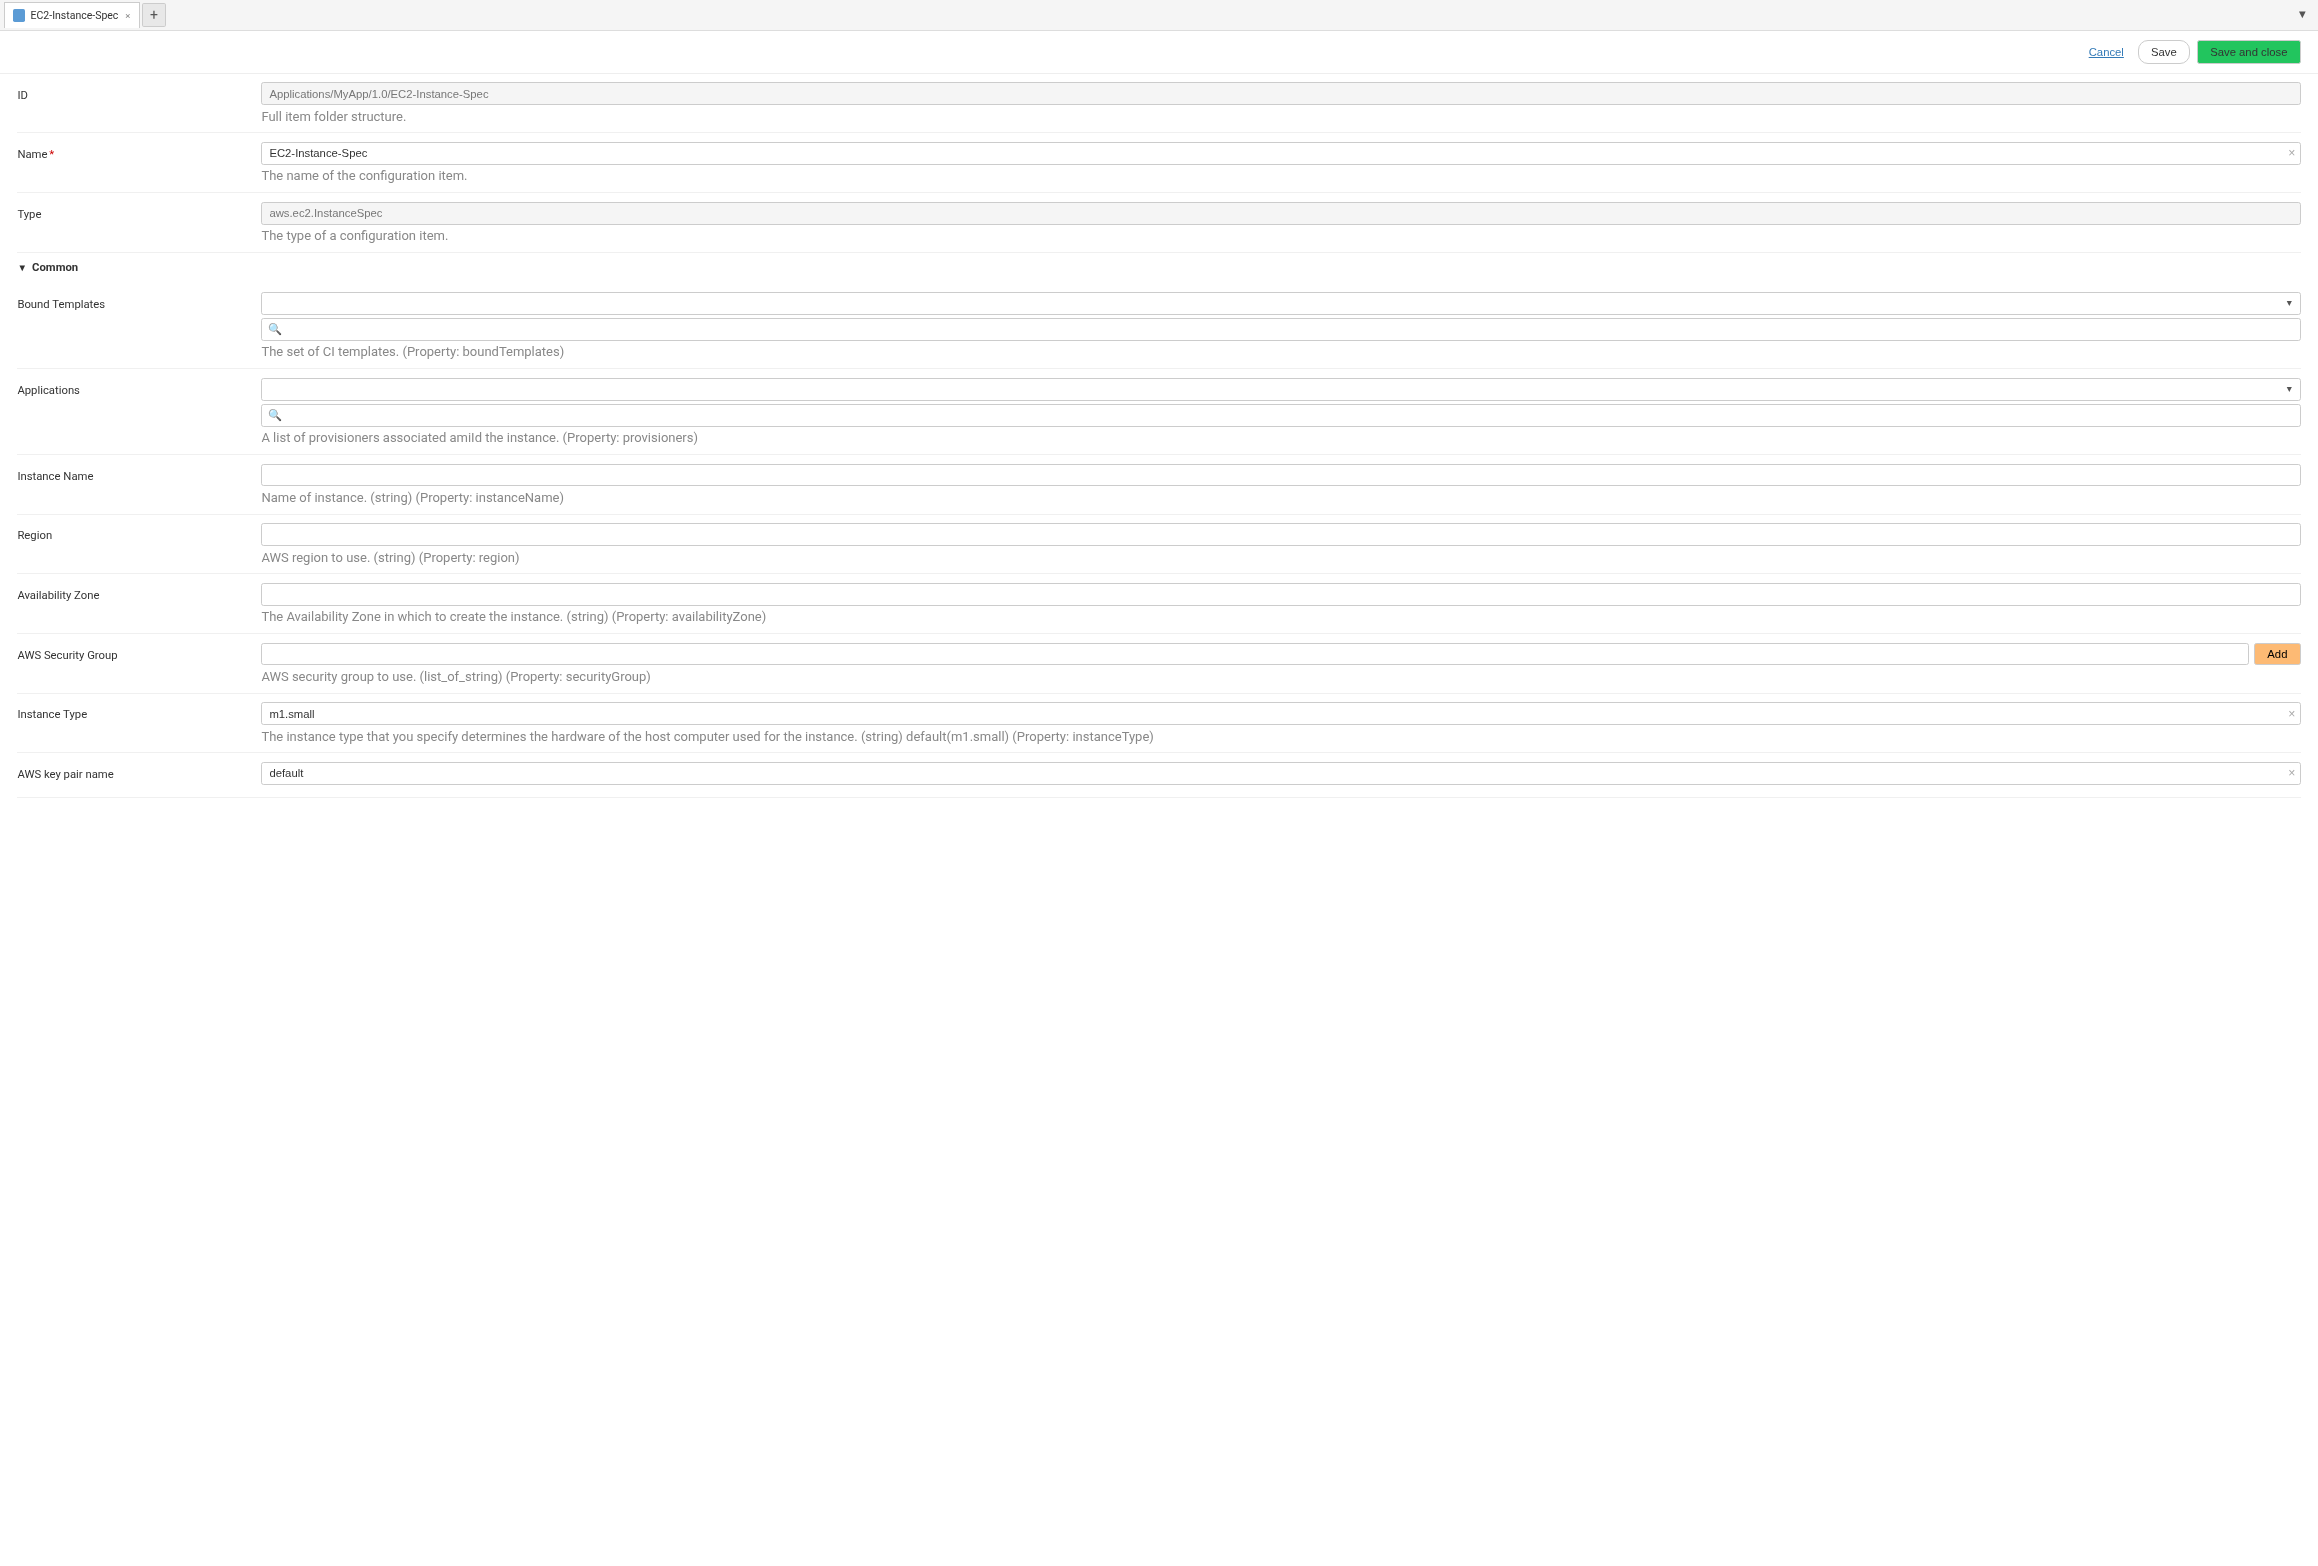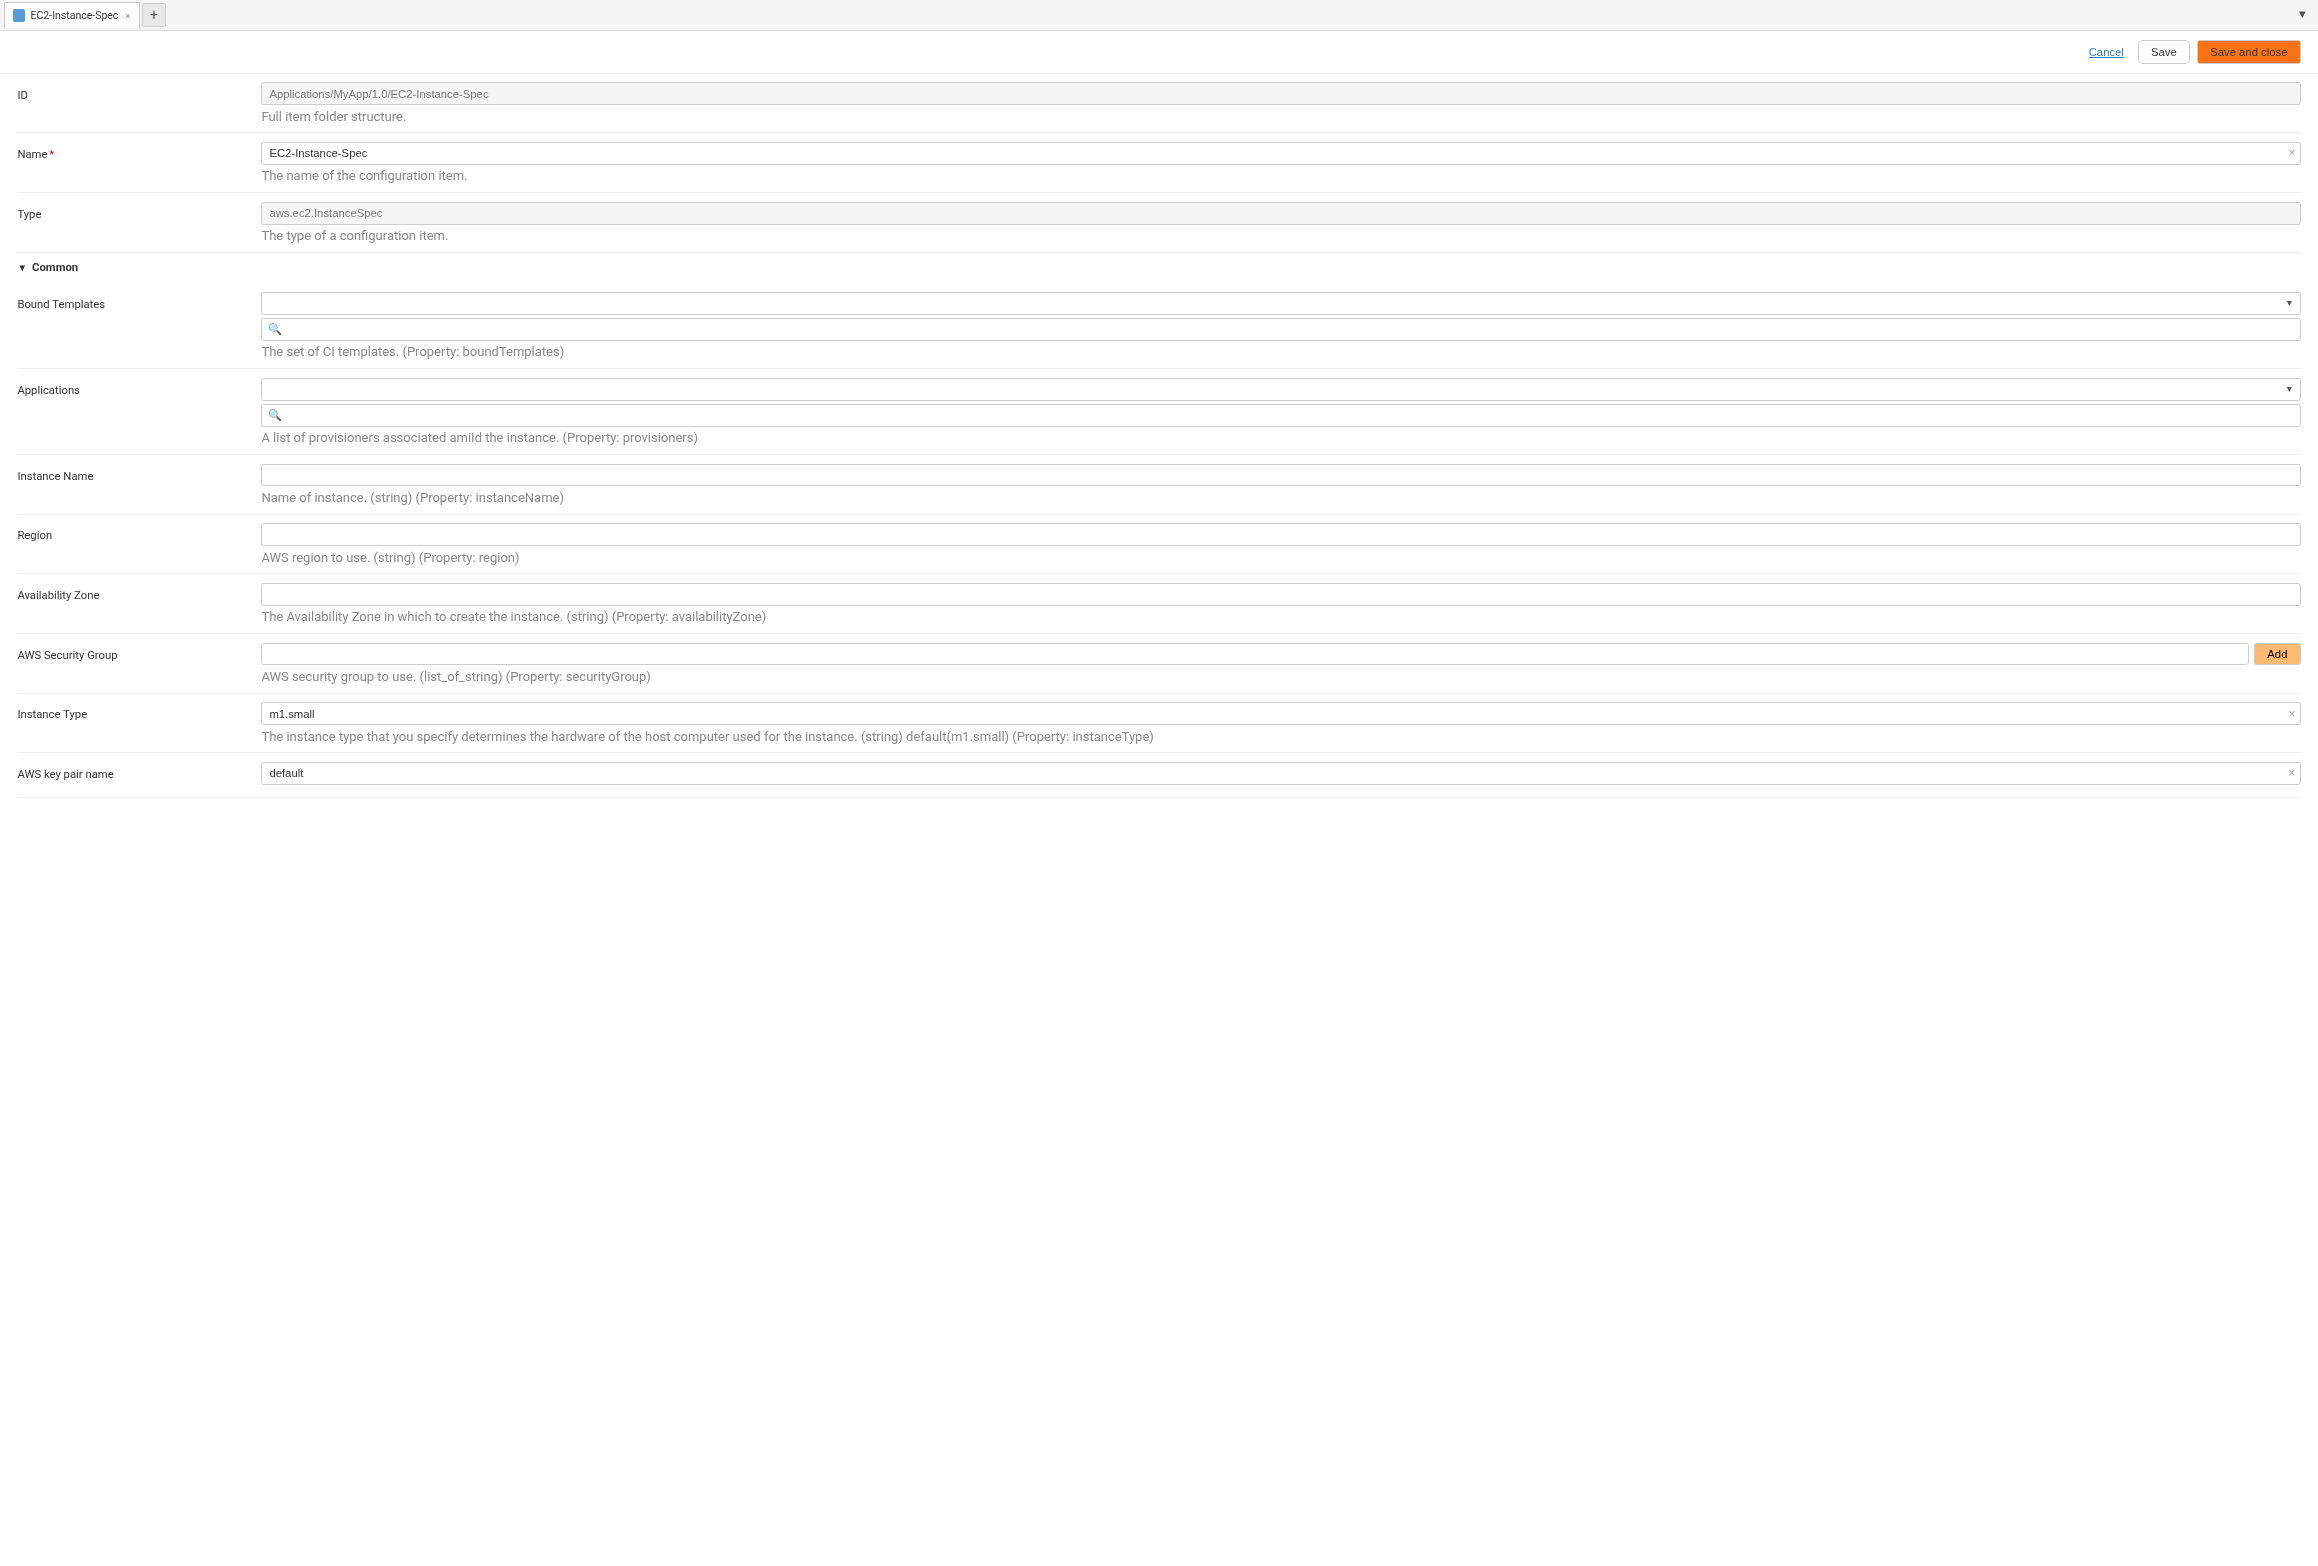--- a/index.html
+++ b/index.html
@@ -89,24 +89,24 @@
       text-decoration: underline;
       padding: 5.2px 7px;
     }
     .btn-default {
       background: #fff;
       border: 0.9px solid #ccc;
       color: #333;
       cursor: pointer;
       font-size: 11.3px;
       padding: 5.2px 12.2px;
-      border-radius: 5px;
+      border-radius: 10px;
     }
     .btn-primary {
-      background: #f97316;
+      background: #22c55e;
       border: 0.9px solid #ccc;
       color: #333;
       cursor: pointer;
       font-size: 11.3px;
       padding: 5.2px 12.2px;
       border-radius: 2.6px;
     }
 
     
     .form-container {

